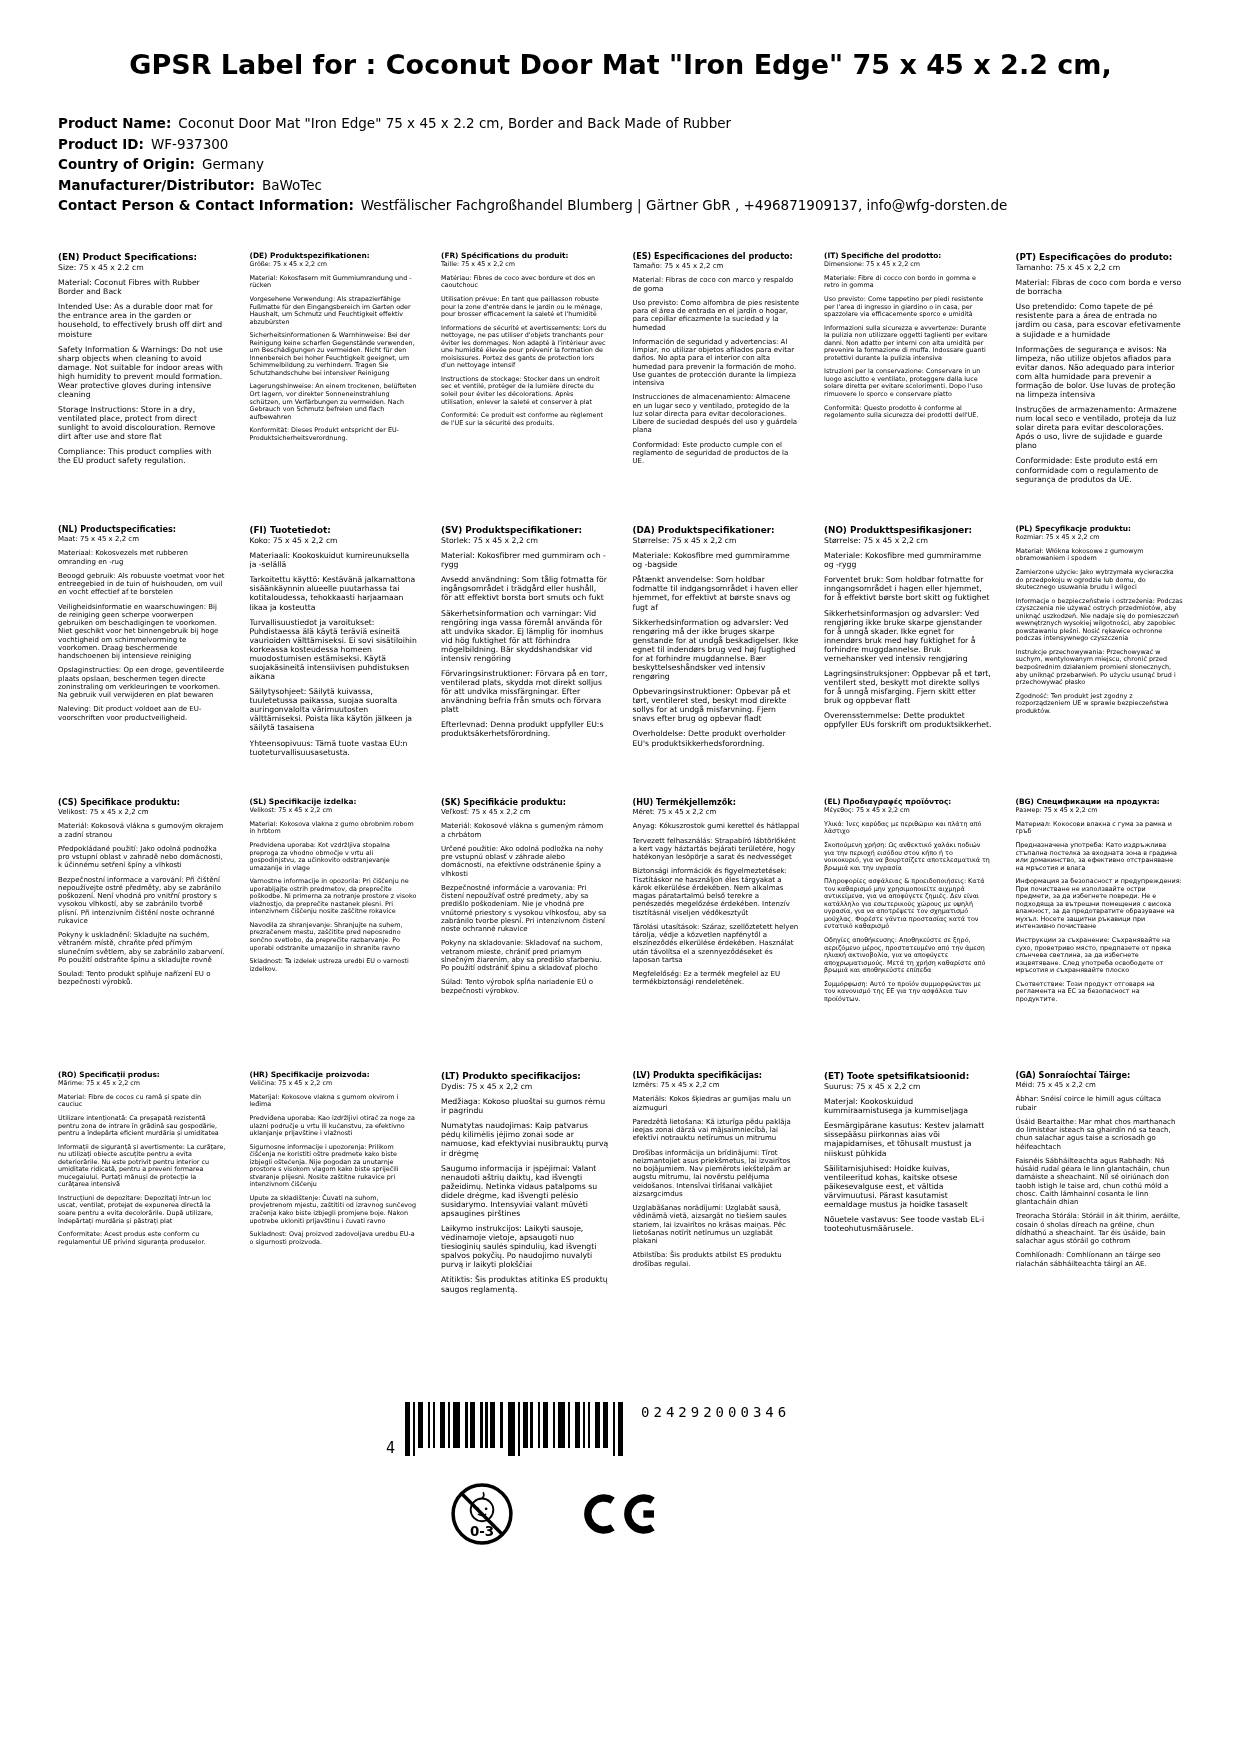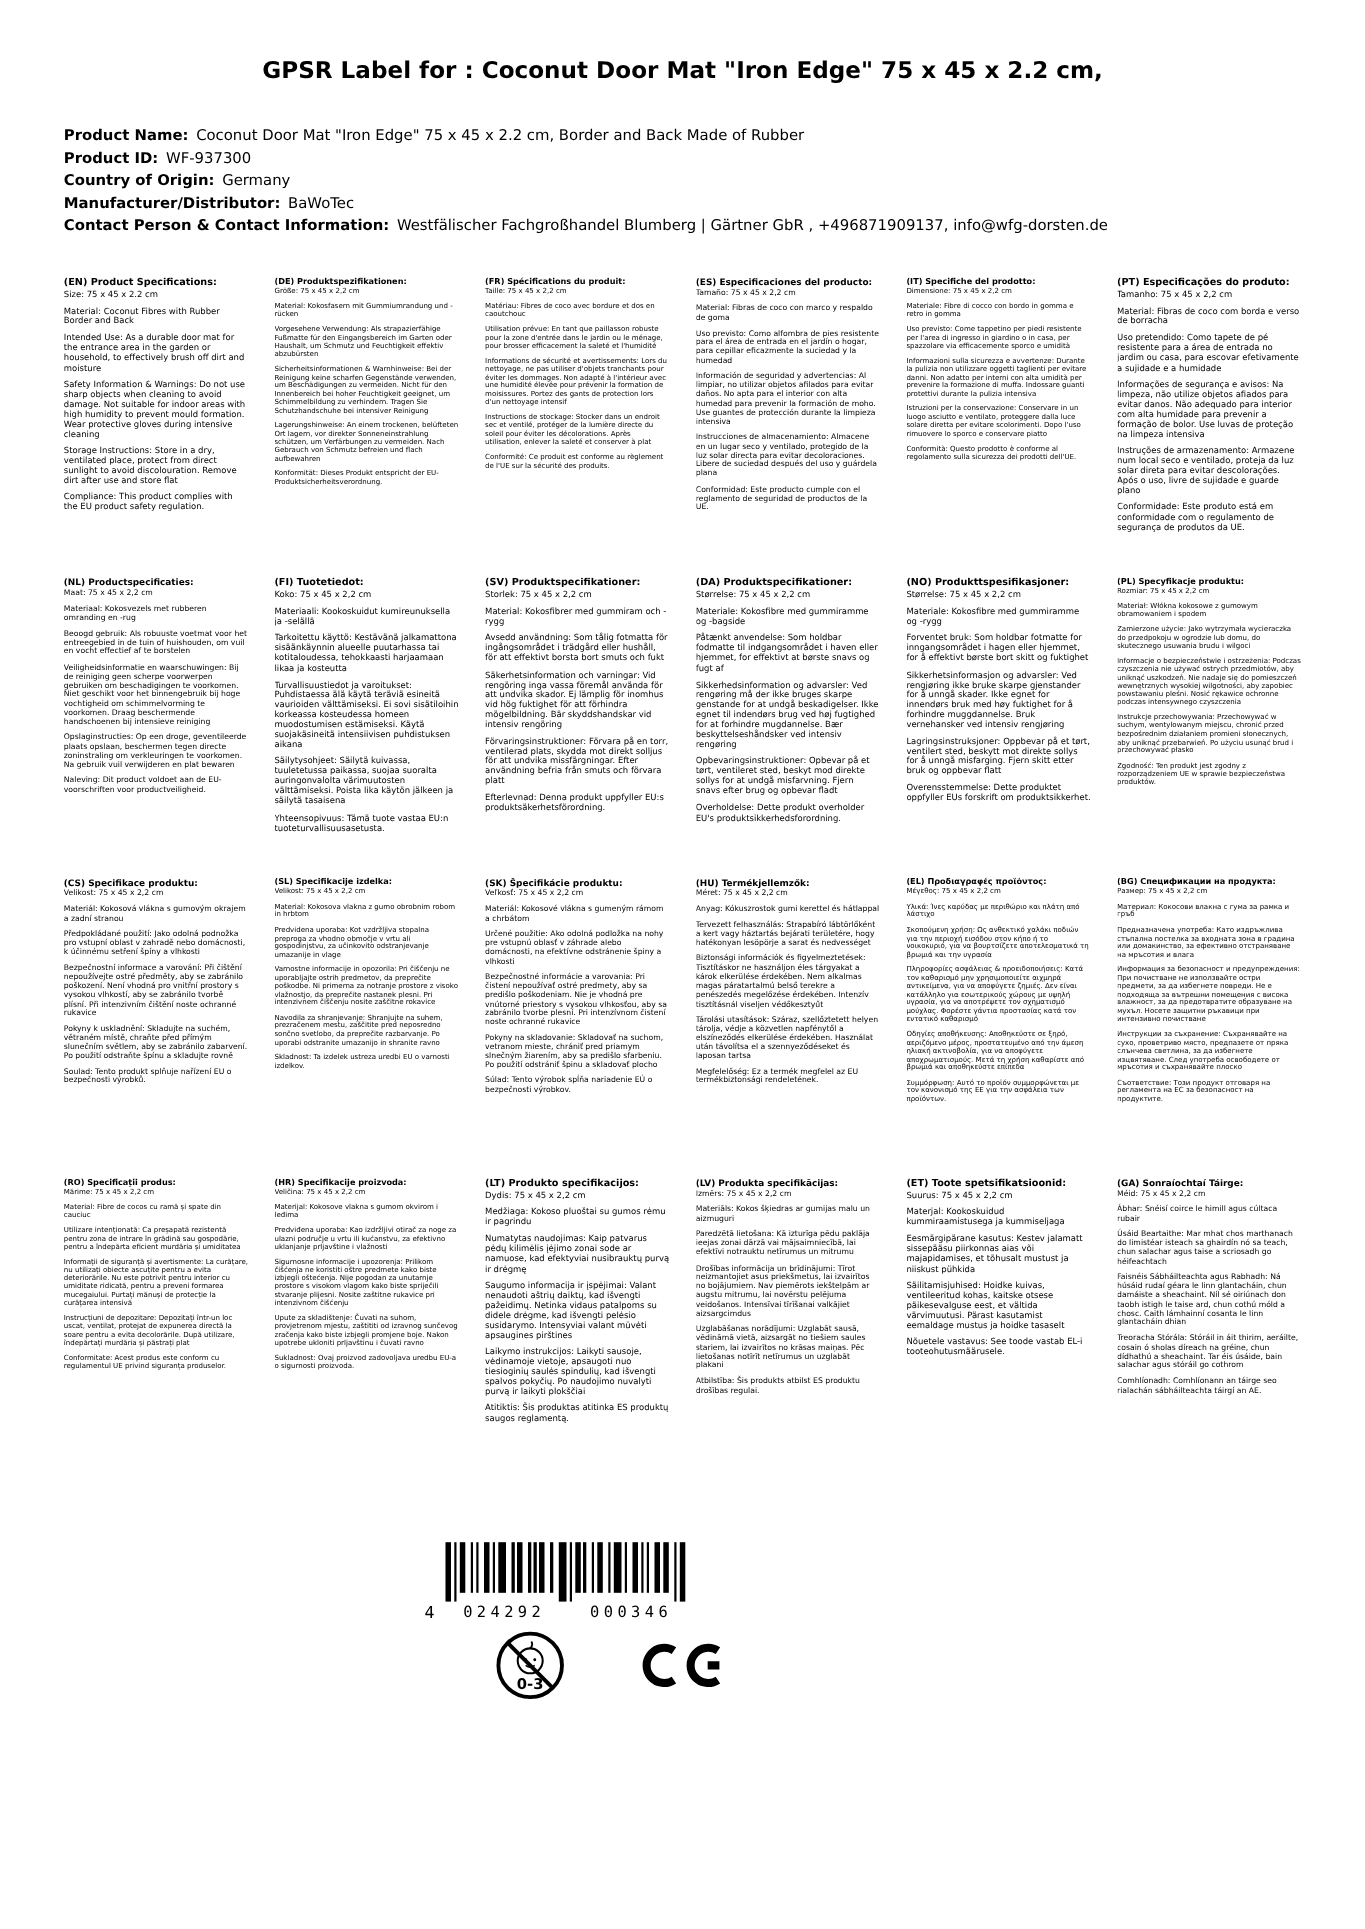--- a/index.html
+++ b/index.html
@@ -1,33 +1,33 @@
 <!DOCTYPE html>
 <html><head>
 <meta charset="utf-8">
 <style>
   html,body{margin:0;padding:0;background:#fff;}
   body{width:1241px;height:1754px;font-family:"DejaVu Sans",sans-serif;color:#000;position:relative;overflow:hidden;}
-  .title{margin:46px 40px 0;text-align:center;font-weight:bold;font-size:21px;line-height:37px;font-family:"DejaVu Sans",sans-serif;}
+  .title{margin:46px 40px 0;text-align:center;font-weight:bold;font-size:27px;line-height:37px;font-family:"DejaVu Sans",sans-serif;}
   .info{margin:30px 58px 0;font-size:13.5px;line-height:20.5px;}
   .info-row .lbl{font-weight:bold;margin-right:7px;text-align:right;}
   .blocks-grid{margin:36px 58px 0;display:grid;grid-template-columns:repeat(6,1fr);column-gap:24px;grid-auto-rows:273px;}
   .lang-block{overflow:hidden;}
   .lang-block h3{margin:0 0 1px 0;font-weight:bold;}
   .lang-block p{margin:0 0 6px 0;}
   .f-lg h3{font-size:8.8px;line-height:1.2;}
   .f-md h3{font-size:8.1px;line-height:1.2;}
   .f-sm h3{font-size:7.4px;line-height:1.2;}
   .f-lg p{font-size:7.7px;line-height:1.18;}
   .f-md p{font-size:7.0px;line-height:1.18;}
   .f-sm p{font-size:6.4px;line-height:1.18;}
   .bottom{position:relative;height:300px;margin-top:50px;}
   .barcode-area{position:absolute;left:386px;top:8px;display:flex;align-items:flex-end;gap:10px;}
   .bc-left-digit{font-family:"DejaVu Sans Mono",monospace;font-size:15px;line-height:16px;}
-  .bc-col{display:flex;flex-direction:column;}
+  .bc-col{display:flex;flex-direction:row;}
   .bars{position:relative;width:220px;height:54px;}
   .bars i{position:absolute;top:0;background:#000;display:block;}
   .bc-digits{display:flex;justify-content:space-between;padding:2px 14px 0 16px;font-family:"DejaVu Sans Mono",monospace;font-size:14px;letter-spacing:4px;}
   .marks-row{position:absolute;top:88px;left:450px;display:flex;align-items:center;gap:68px;}
   svg{display:block;}
 </style>
 </head>
 <body>
 
 <div class="page">

